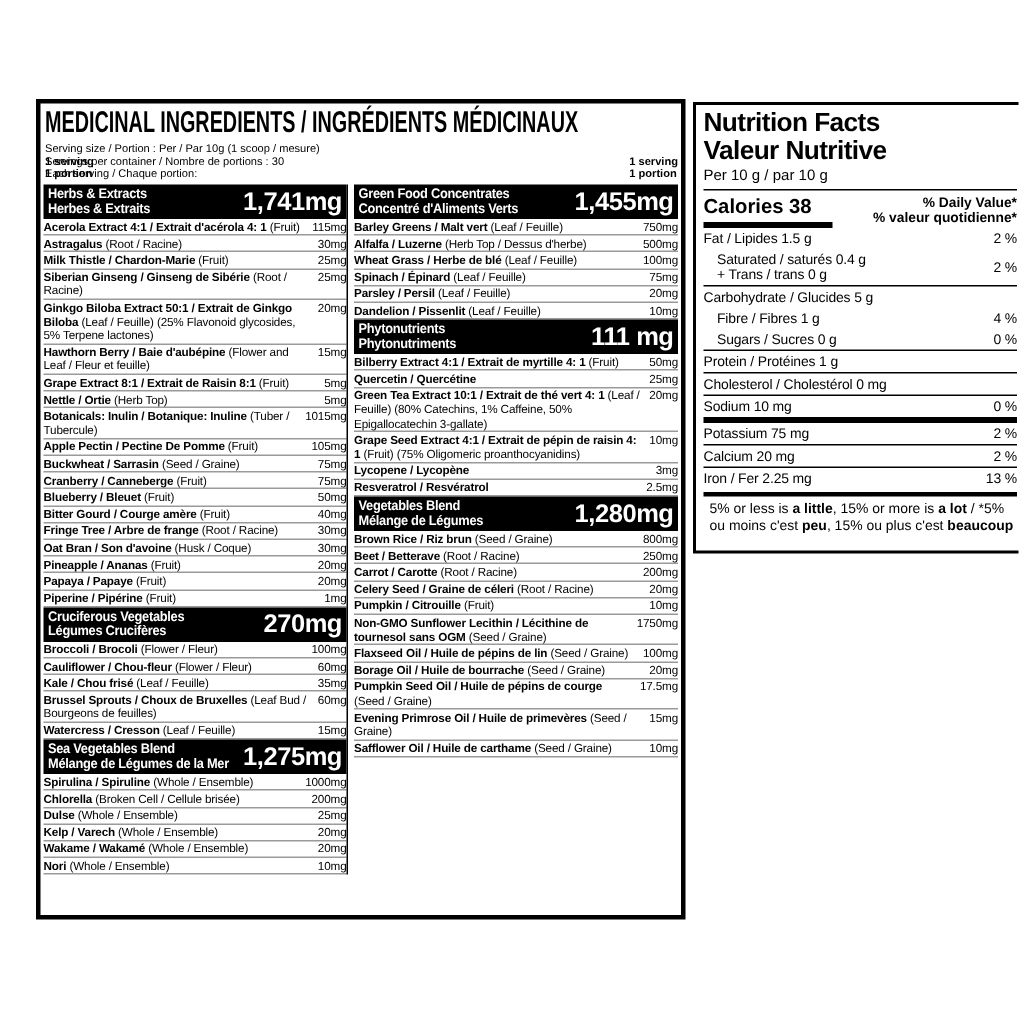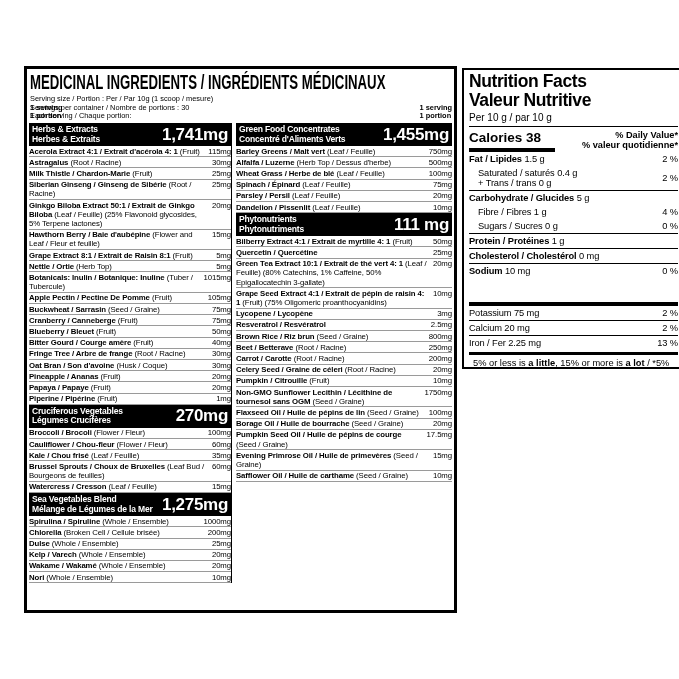--- a/index.html
+++ b/index.html
@@ -33,25 +33,25 @@
   #nft-box{position:absolute;left:450px;top:68px;width:223px;height:301px;border:2px solid #000;
            box-sizing:border-box;padding:2px 5px;background:#fff;overflow:hidden;}
   .nft-title{font-weight:bold;font-size:17.5px;line-height:18.5px;letter-spacing:-.4px;}
   .nft-per{font-size:10px;padding:3px 0;border-bottom:1.5px solid #000;margin-bottom:1px;}
   .cal-row{display:flex;justify-content:space-between;align-items:flex-start;padding-top:2px;}
   .cal{font-weight:bold;font-size:13.5px;border-bottom:4px double #000;border-bottom-style:solid;
        padding:0 14px 3px 0;}
   .dv{font-weight:bold;font-size:9.2px;line-height:10.2px;text-align:right;}
   .nrow{display:flex;justify-content:space-between;align-items:center;font-size:9.3px;line-height:10.4px;
         padding:1.8px 0;letter-spacing:-.1px;}
-  .nrow .lbl .b{font-weight:bold;text-align:center;}
+  .nrow .lbl .b{font-weight:normal;text-align:center;}
   .nrow .pct{white-space:nowrap;}
   .indent{padding-left:9px;}
   .sep-thin{border-top:1px solid #000;}
-  .sep-thick{border-top:4px solid #000;margin-top:24px;}
+  .sep-thick{border-top:4px solid #000;}
   .footnote{border-top:3px solid #000;margin-top:2px;padding:3px 1px 0 4px;font-size:9.3px;line-height:10.6px;}
   .footnote .b{font-weight:bold;}
 </style>
 </head>
 <body>
 
 <div class="canvas">
 
   <section id="med-box">
     <div class="med-title">MEDICINAL INGREDIENTS / INGRÉDIENTS MÉDICINAUX</div>
@@ -268,20 +268,27 @@
             <span class="amt">10mg</span>
           </div>
           <div class="irow">
             <span class="nm"><span class="b">Lycopene / Lycopène</span></span>
             <span class="amt">3mg</span>
           </div>
           <div class="irow">
             <span class="nm"><span class="b">Resveratrol / Resvératrol</span></span>
             <span class="amt">2.5mg</span>
           </div>
+          <div class="sec-h">
+            <div class="ttl">
+              <div>Vegetables Blend</div>
+              <div>Mélange de Légumes</div>
+            </div>
+            <div class="samt">1,280mg</div>
+          </div>
           <div class="irow">
             <span class="nm"><span class="b">Brown Rice / Riz brun</span><span> (Seed / Graine)</span></span>
             <span class="amt">800mg</span>
           </div>
           <div class="irow">
             <span class="nm"><span class="b">Beet / Betterave</span><span> (Root / Racine)</span></span>
             <span class="amt">250mg</span>
           </div>
           <div class="irow">
             <span class="nm"><span class="b">Carrot / Carotte</span><span> (Root / Racine)</span></span>

